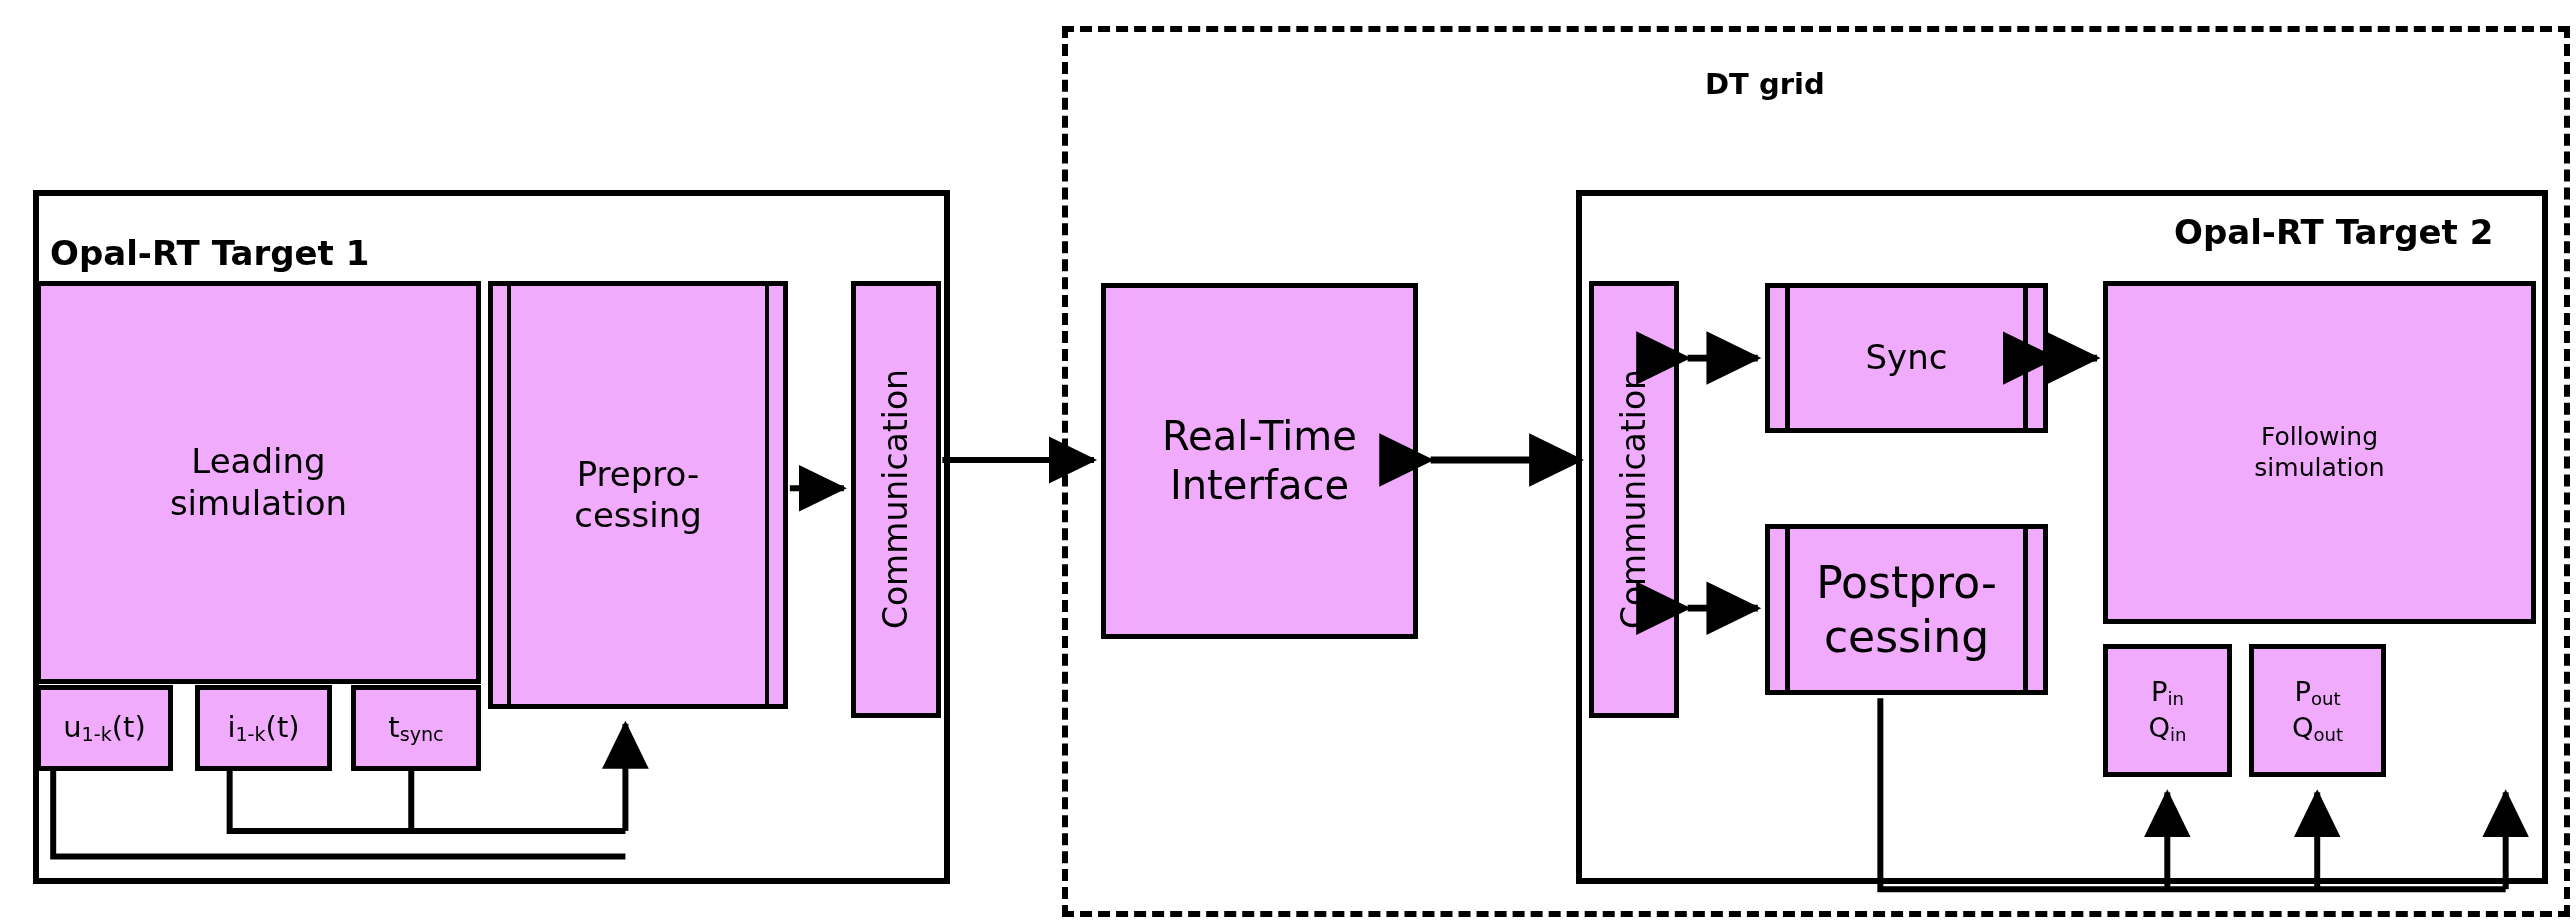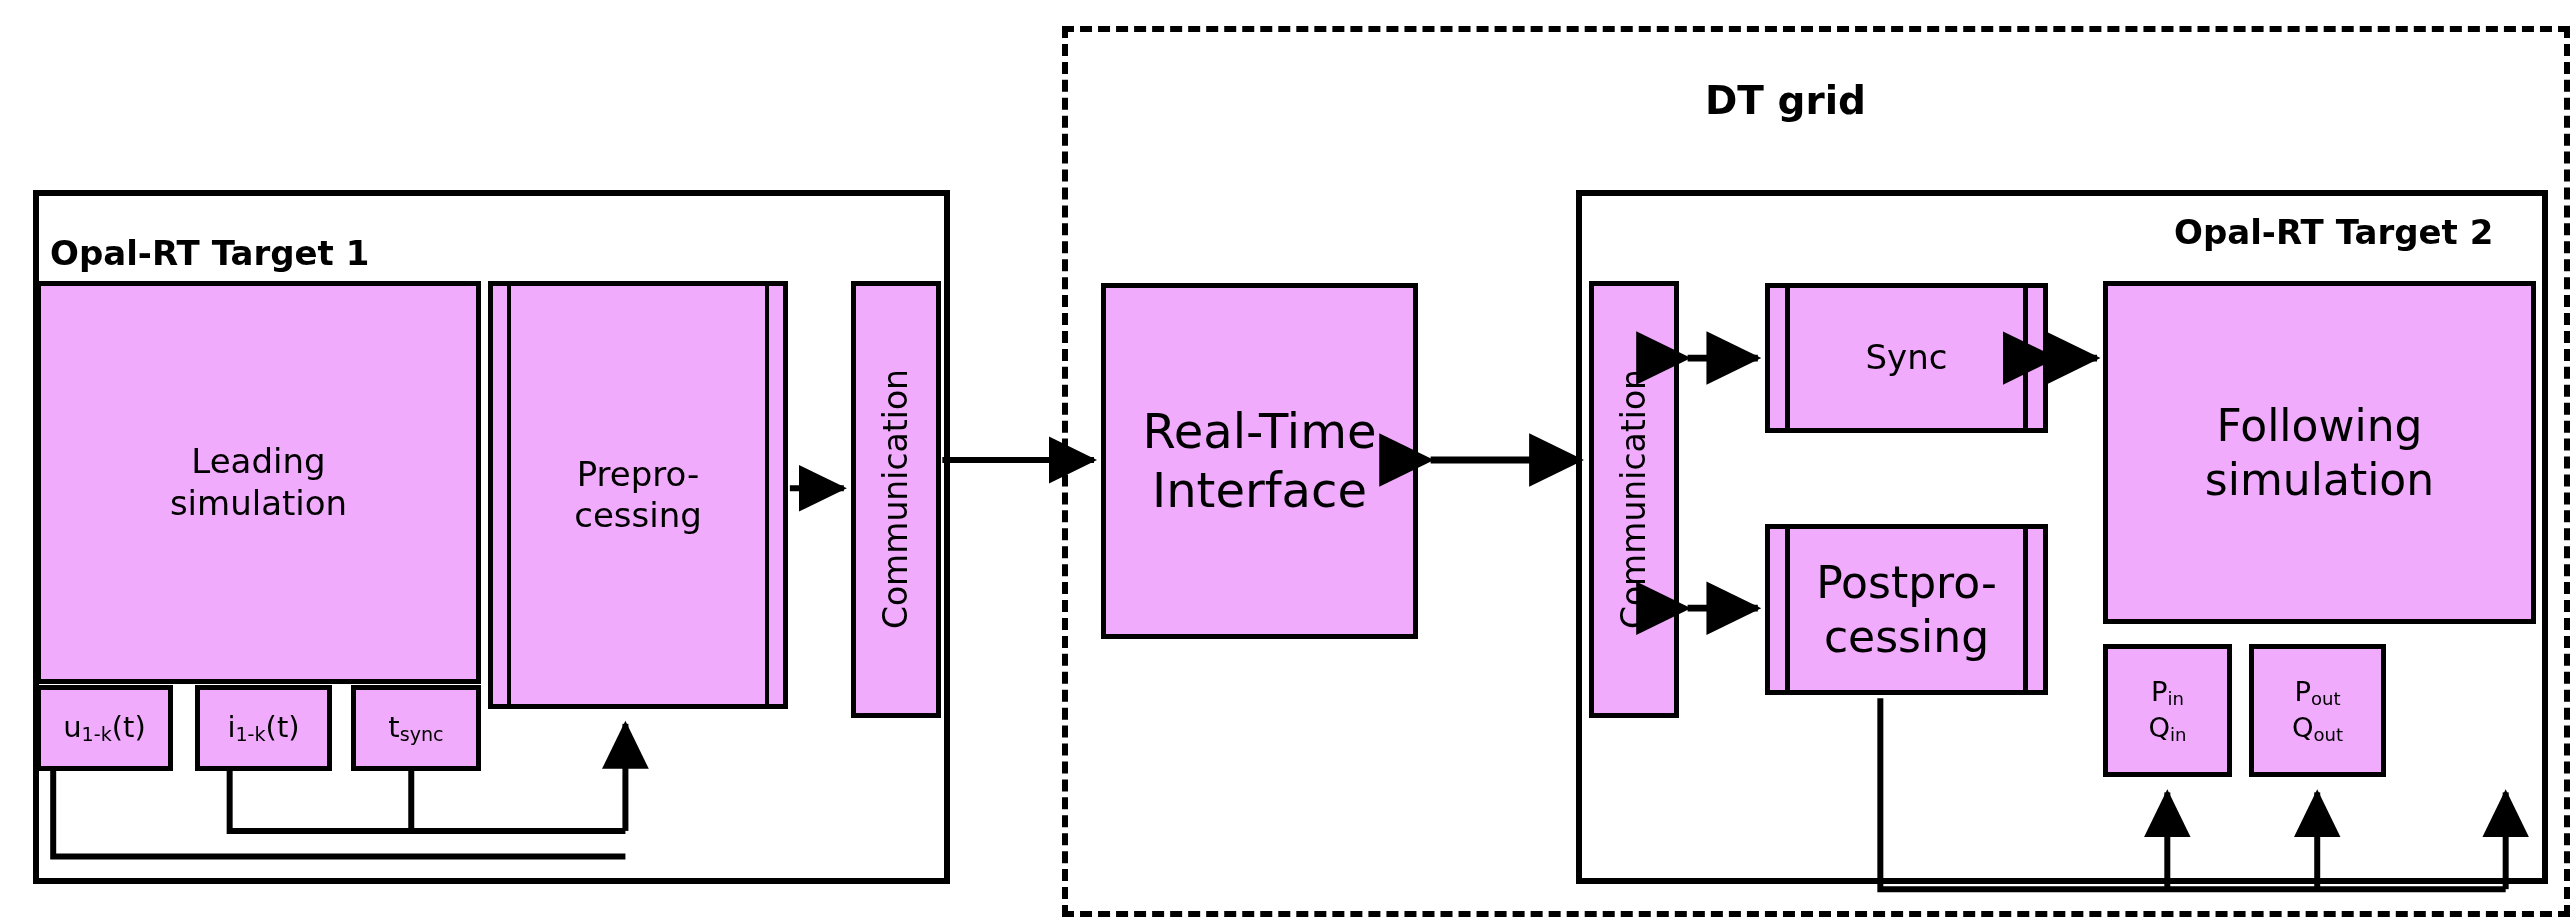--- a/index.html
+++ b/index.html
@@ -71,21 +71,21 @@
   }
   sub { font-size: 0.66em; vertical-align: -0.22em; }
   .two-line { display: block; }
 </style>
 </head>
 <body>
 
 <div id="canvas">
 
   <div class="dashed-area" style="left:1062px; top:26px; width:1508px; height:891px;"></div>
-  <div class="ctitle" style="left:1705px; top:78px; font-size:39px;">DT grid</div>
+  <div class="ctitle" style="left:1705px; top:67px; font-size:29px;">DT grid</div>
 
   <div class="container" style="left:33px; top:190px; width:917px; height:694px;"></div>
   <div class="ctitle" style="left:50px; top:212px; font-size:34px;margin-top:21px;">Opal-RT Target 1</div>
 
   <div class="blk" style="left:36px; top:281px; width:445px; height:403px; font-size:34px;">
     <span class="lbl">
       <span class="two-line">Leading</span>
       <span class="two-line">simulation</span>
     </span>
   </div>
@@ -106,21 +106,21 @@
   <div class="blk" style="left:36px; top:685px; width:137px; height:86px; font-size:29px;">
     <span class="lbl">u<sub>1-k</sub>(t)</span>
   </div>
   <div class="blk" style="left:195px; top:685px; width:137px; height:86px; font-size:29px;justify-content:center;">
     <span class="lbl">i<sub>1-k</sub>(t)</span>
   </div>
   <div class="blk" style="left:351px; top:685px; width:130px; height:86px; font-size:29px;">
     <span class="lbl">t<sub>sync</sub></span>
   </div>
 
-  <div class="blk" style="left:1101px; top:283px; width:317px; height:356px; font-size:48px;">
+  <div class="blk" style="left:1101px; top:283px; width:317px; height:356px; font-size:40px;">
     <span class="lbl">
       <span class="two-line">Real-Time</span>
       <span class="two-line">Interface</span>
     </span>
   </div>
 
   <div class="container" style="left:1576px; top:190px; width:972px; height:694px;"></div>
   <div class="ctitle" style="left:2174px; top:212px; font-size:34px;">Opal-RT Target 2</div>
 
   <div class="blk" style="left:1589px; top:281px; width:90px; height:437px; font-size:33px;">
@@ -135,21 +135,21 @@
 
   <div class="blk" style="left:1765px; top:524px; width:283px; height:171px; font-size:44px;">
     <span class="vbar" style="left:15.4px;"></span>
     <span class="vbar" style="right:15.4px;"></span>
     <span class="lbl">
       <span class="two-line">Postpro-</span>
       <span class="two-line">cessing</span>
     </span>
   </div>
 
-  <div class="blk" style="left:2103px; top:281px; width:433px; height:343px; font-size:44px;">
+  <div class="blk" style="left:2103px; top:281px; width:433px; height:343px; font-size:25px;">
     <span class="lbl">
       <span class="two-line">Following</span>
       <span class="two-line">simulation</span>
     </span>
   </div>
 
   <div class="blk" style="left:2103px; top:644px; width:129px; height:133px; font-size:27.4px;">
     <span class="lbl">
       <span class="two-line">P<sub>in</sub></span>
       <span class="two-line">Q<sub>in</sub></span>

